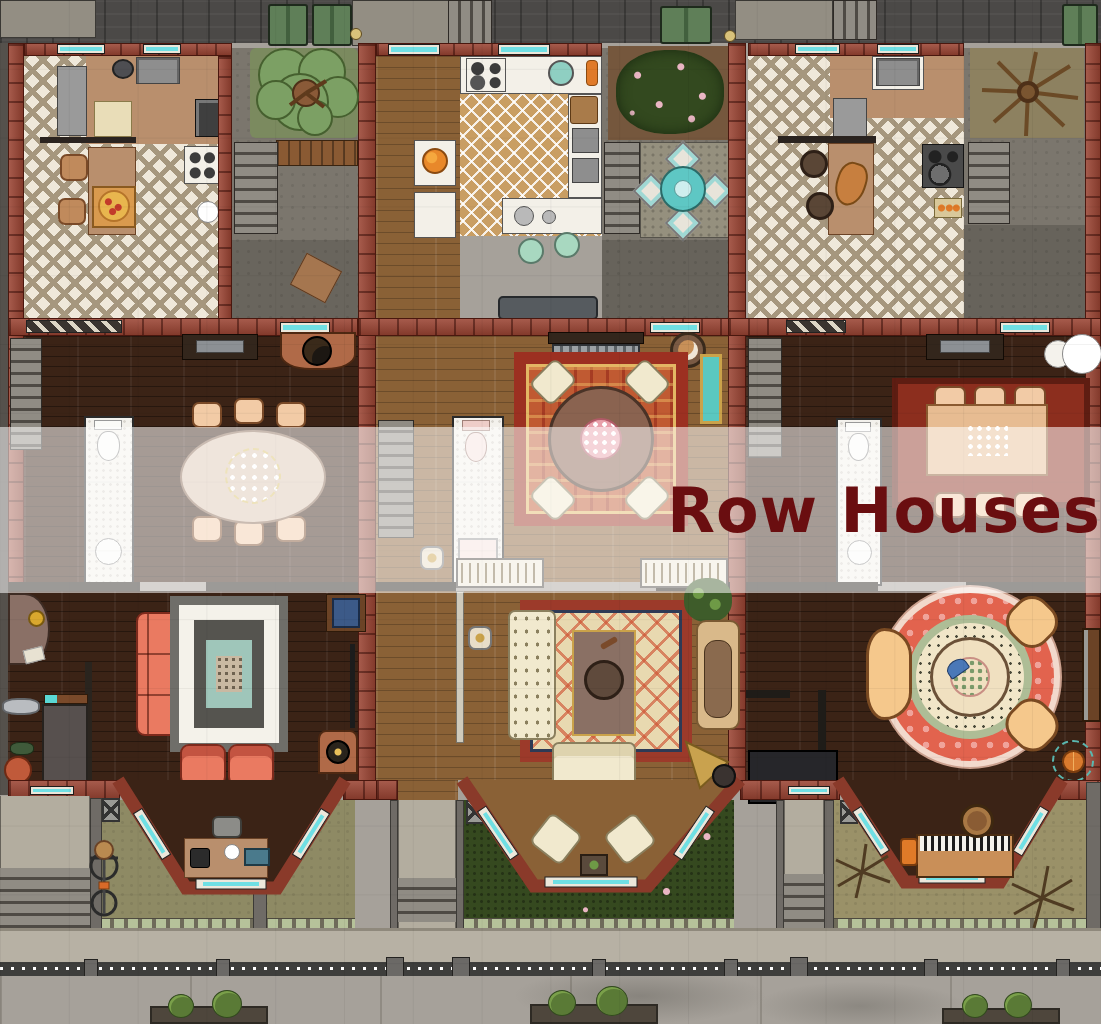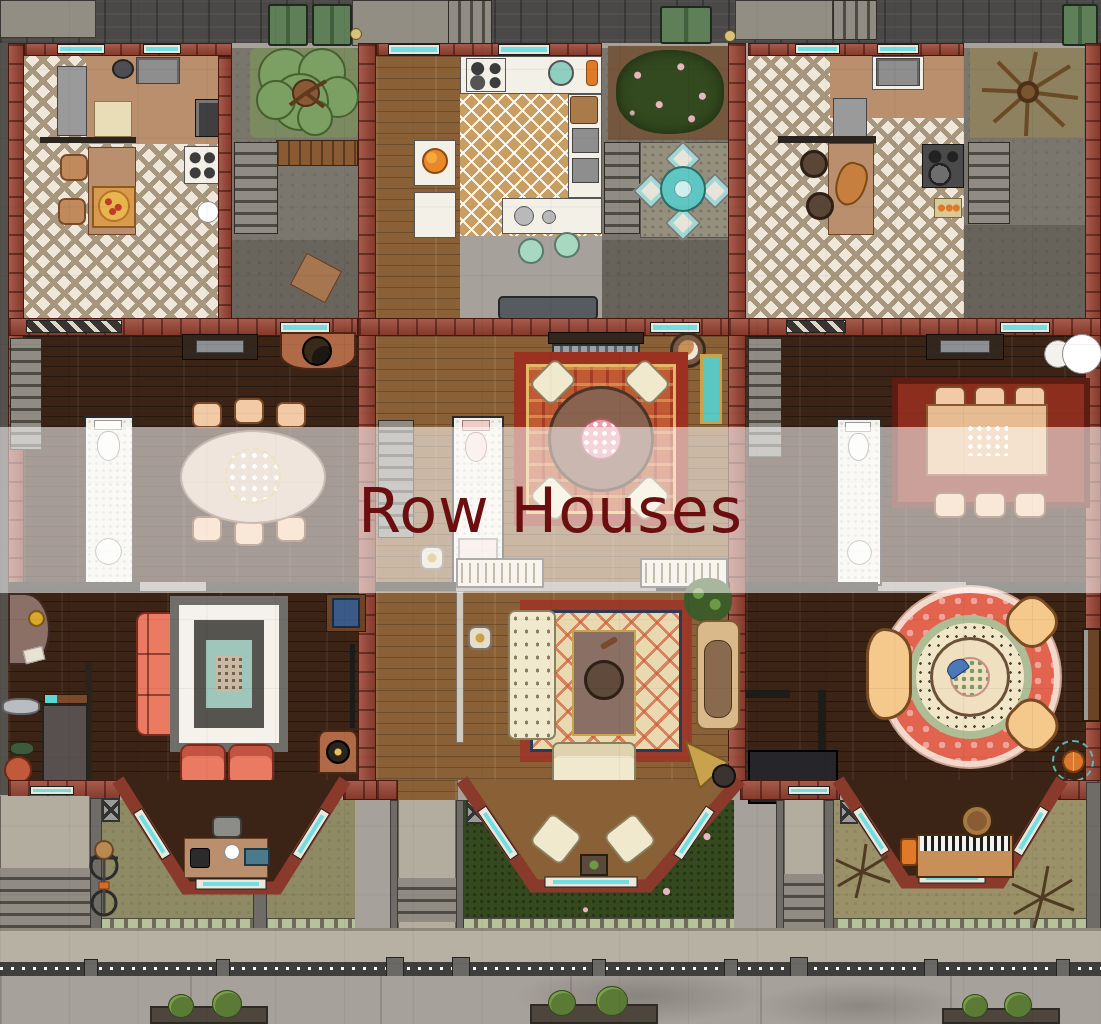--- a/index.html
+++ b/index.html
@@ -56,21 +56,21 @@
   .gwall{background:#6f6b66;border:1px solid #3c3a36;}
   .fence{background:#3e3e3c;background-image:linear-gradient(180deg,transparent 5px,rgba(255,255,255,0) 5px),
      repeating-linear-gradient(90deg,#fff 0 3px,transparent 3px 11px);
      background-size:100% 100%,100% 3px;background-position:0 0,0 5px;background-repeat:no-repeat,repeat-x;}
   .post{background:#6b6966;border:1px solid #232220;}
   .planter{background:#4e463c;border:2px solid #2e2a24;}
   .leaf{background:#5a7a36;border:1px solid #324a1e;border-radius:50%;box-shadow:inset 2px 2px 0 #7aa04a;}
   .speck{background:#95907e;background-image:radial-gradient(rgba(0,0,0,.18) 1px,transparent 2px);background-size:8px 8px;border:1px solid #55524a;}
   .grid{background-image:linear-gradient(rgba(0,0,0,.05) 1px,transparent 1px),
         linear-gradient(90deg,rgba(0,0,0,.05) 1px,transparent 1px);background-size:68.8px 68.8px;pointer-events:none;}
-  #titleband{background:rgba(255,255,255,0.55);display:flex;align-items:center;justify-content:center;z-index:40;}
+  #titleband{background:rgba(255,255,255,0.55);display:flex;align-items:center;justify-content:flex-end;z-index:40;font-weight:bold;}
   #titletext{font-size:62px;color:#6a0e10;letter-spacing:1px;}
   svg.lay{position:absolute;left:0;top:0;z-index:8;pointer-events:none;}
   .z9{z-index:9;}
 </style>
 </head>
 <body>
 
 <div id="stage">
 
   <div class="abs alley" style="left:0;top:0;width:1101px;height:43px"></div>

